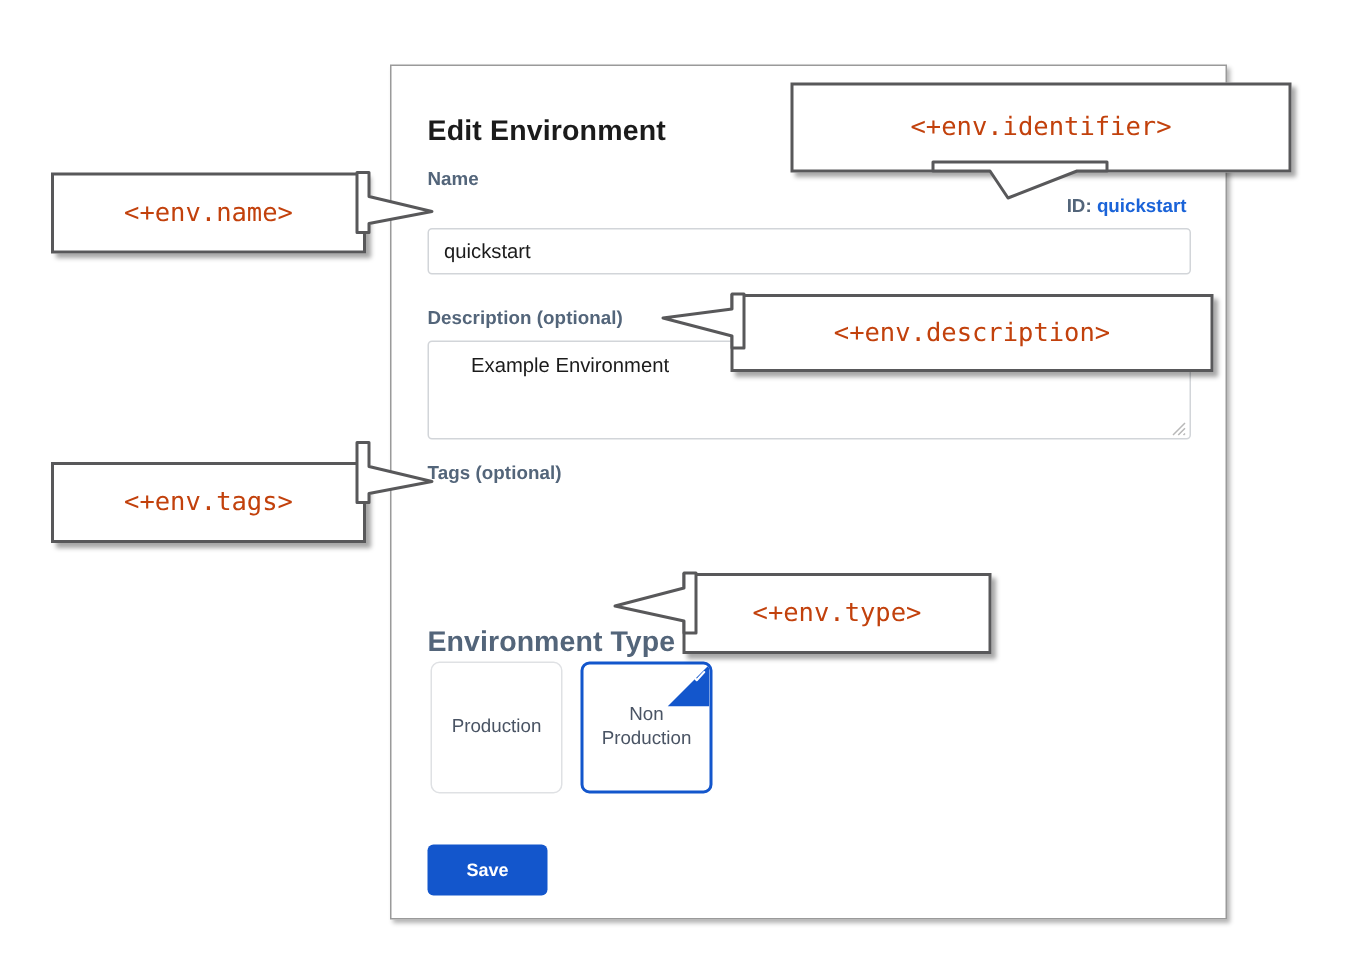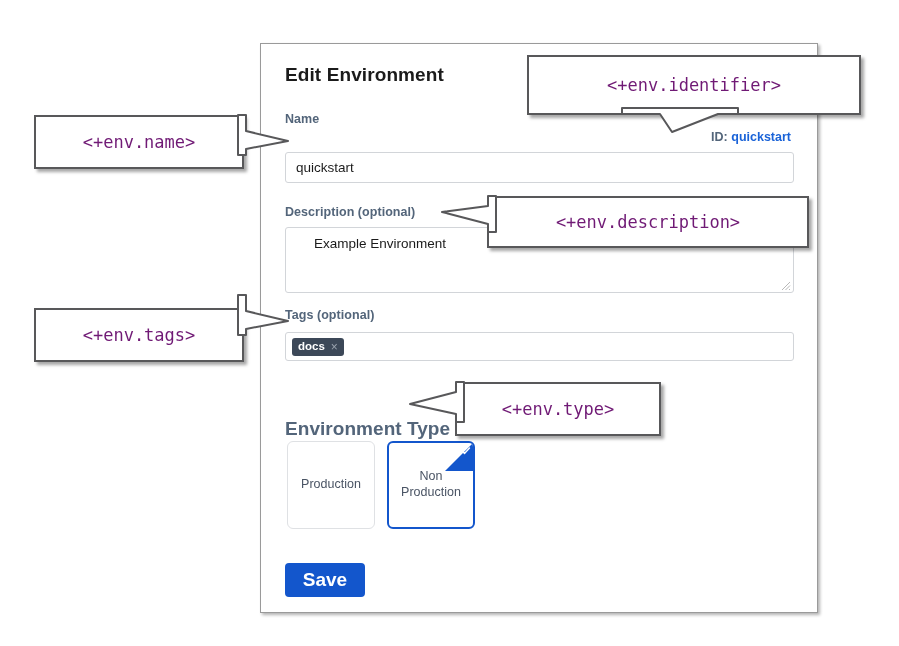--- a/index.html
+++ b/index.html
@@ -24,21 +24,21 @@
     height: 570px;
     background: #ffffff;
     border: 1px solid #9a9a9a;
     box-sizing: border-box;
     box-shadow: 2px 2px 3px rgba(0,0,0,0.30);
   }
 
   #panel-title {
     position: absolute;
     left: 24px;
-    top: 20px;
+    top: 33px;
     font-size: 19px;
     font-weight: bold;
     color: #1b1b1b;
     letter-spacing: 0.1px;
   }
 
   .field-label {
     position: absolute;
     font-size: 12.5px;
     font-weight: bold;
@@ -175,37 +175,37 @@
     position: absolute;
     left: 24px;
     top: 519px;
     width: 80px;
     height: 34px;
     background: #1356cc;
     color: #ffffff;
     border: none;
     border-radius: 4px;
     font-family: "Liberation Sans", sans-serif;
-    font-size: 19px;
+    font-size: 12px;
     font-weight: bold;
     cursor: pointer;
   }
 
   
   .callout {
     position: absolute;
     background: #ffffff;
     border: 2px solid #58585a;
     box-shadow: 3px 3px 3px rgba(0,0,0,0.35);
     display: flex;
     align-items: center;
     justify-content: center;
     font-family: "DejaVu Sans Mono", monospace;
     font-size: 17px;
-    color: #701a75;
+    color: #c2410c;
     z-index: 10;
     white-space: nowrap;
   }
   .callout-tail {
     position: absolute;
     z-index: 11;
     overflow: visible;
   }
 
   #callout-name       { left: 34px;  top: 115px; width: 206px; height: 50px; }
@@ -229,26 +229,20 @@
   <div class="field-label" id="name-label">Name</div>
   <input class="text-input" id="name-input" type="text" value="quickstart" style="">
 
   <div class="field-label" id="desc-label">Description (optional)</div>
   <textarea class="text-input" id="desc-input" style="">Example Environment</textarea>
   <svg id="desc-grip" viewBox="0 0 11 11">
     <path d="M10,2 L2,10 M10,5.5 L5.5,10 M10,9 L9,10" stroke="#b8b8b8" stroke-width="1" fill="none"></path>
   </svg>
 
   <div class="field-label" id="tags-label">Tags (optional)</div>
-  <div id="tags-box">
-    <span class="tag-chip">
-      <span>docs</span>
-      <span class="tag-x">×</span>
-    </span>
-  </div>
 
   <div class="field-label" id="envtype-label">Environment Type</div>
 
   <div id="envtype-cards">
 
     <div class="type-card unselected">
       <span>Production</span>
     </div>
 
     <div class="type-card selected">

